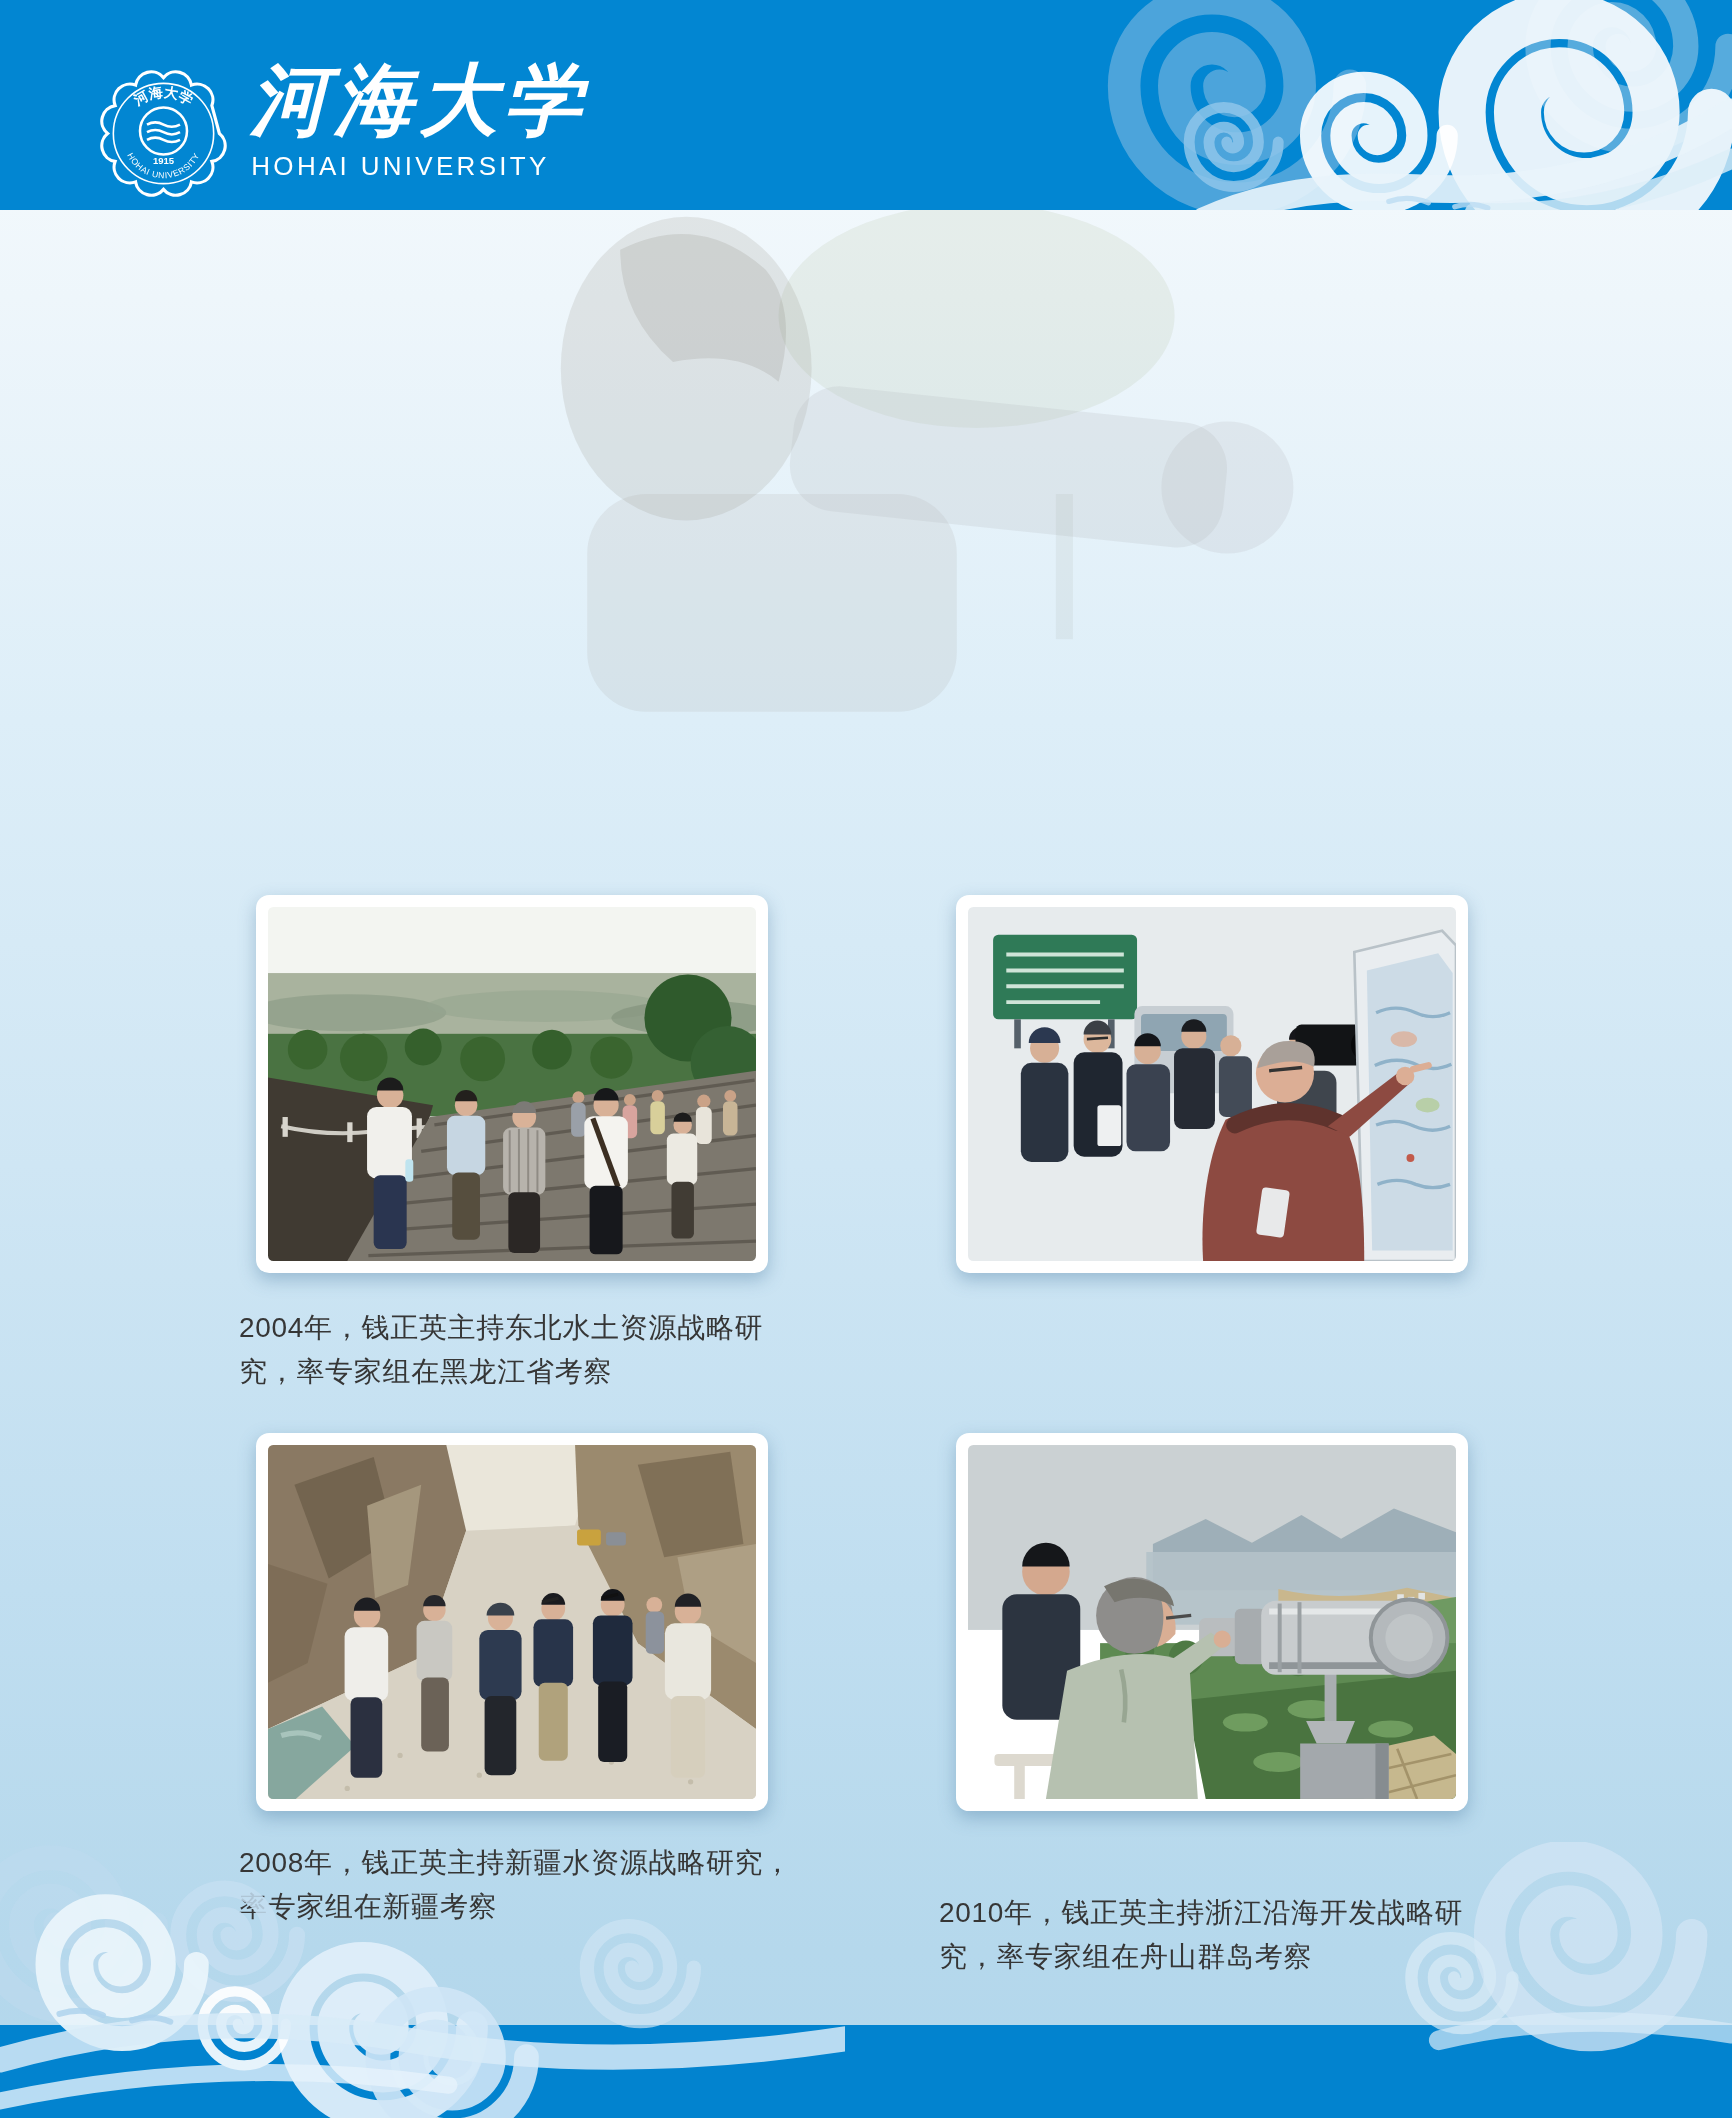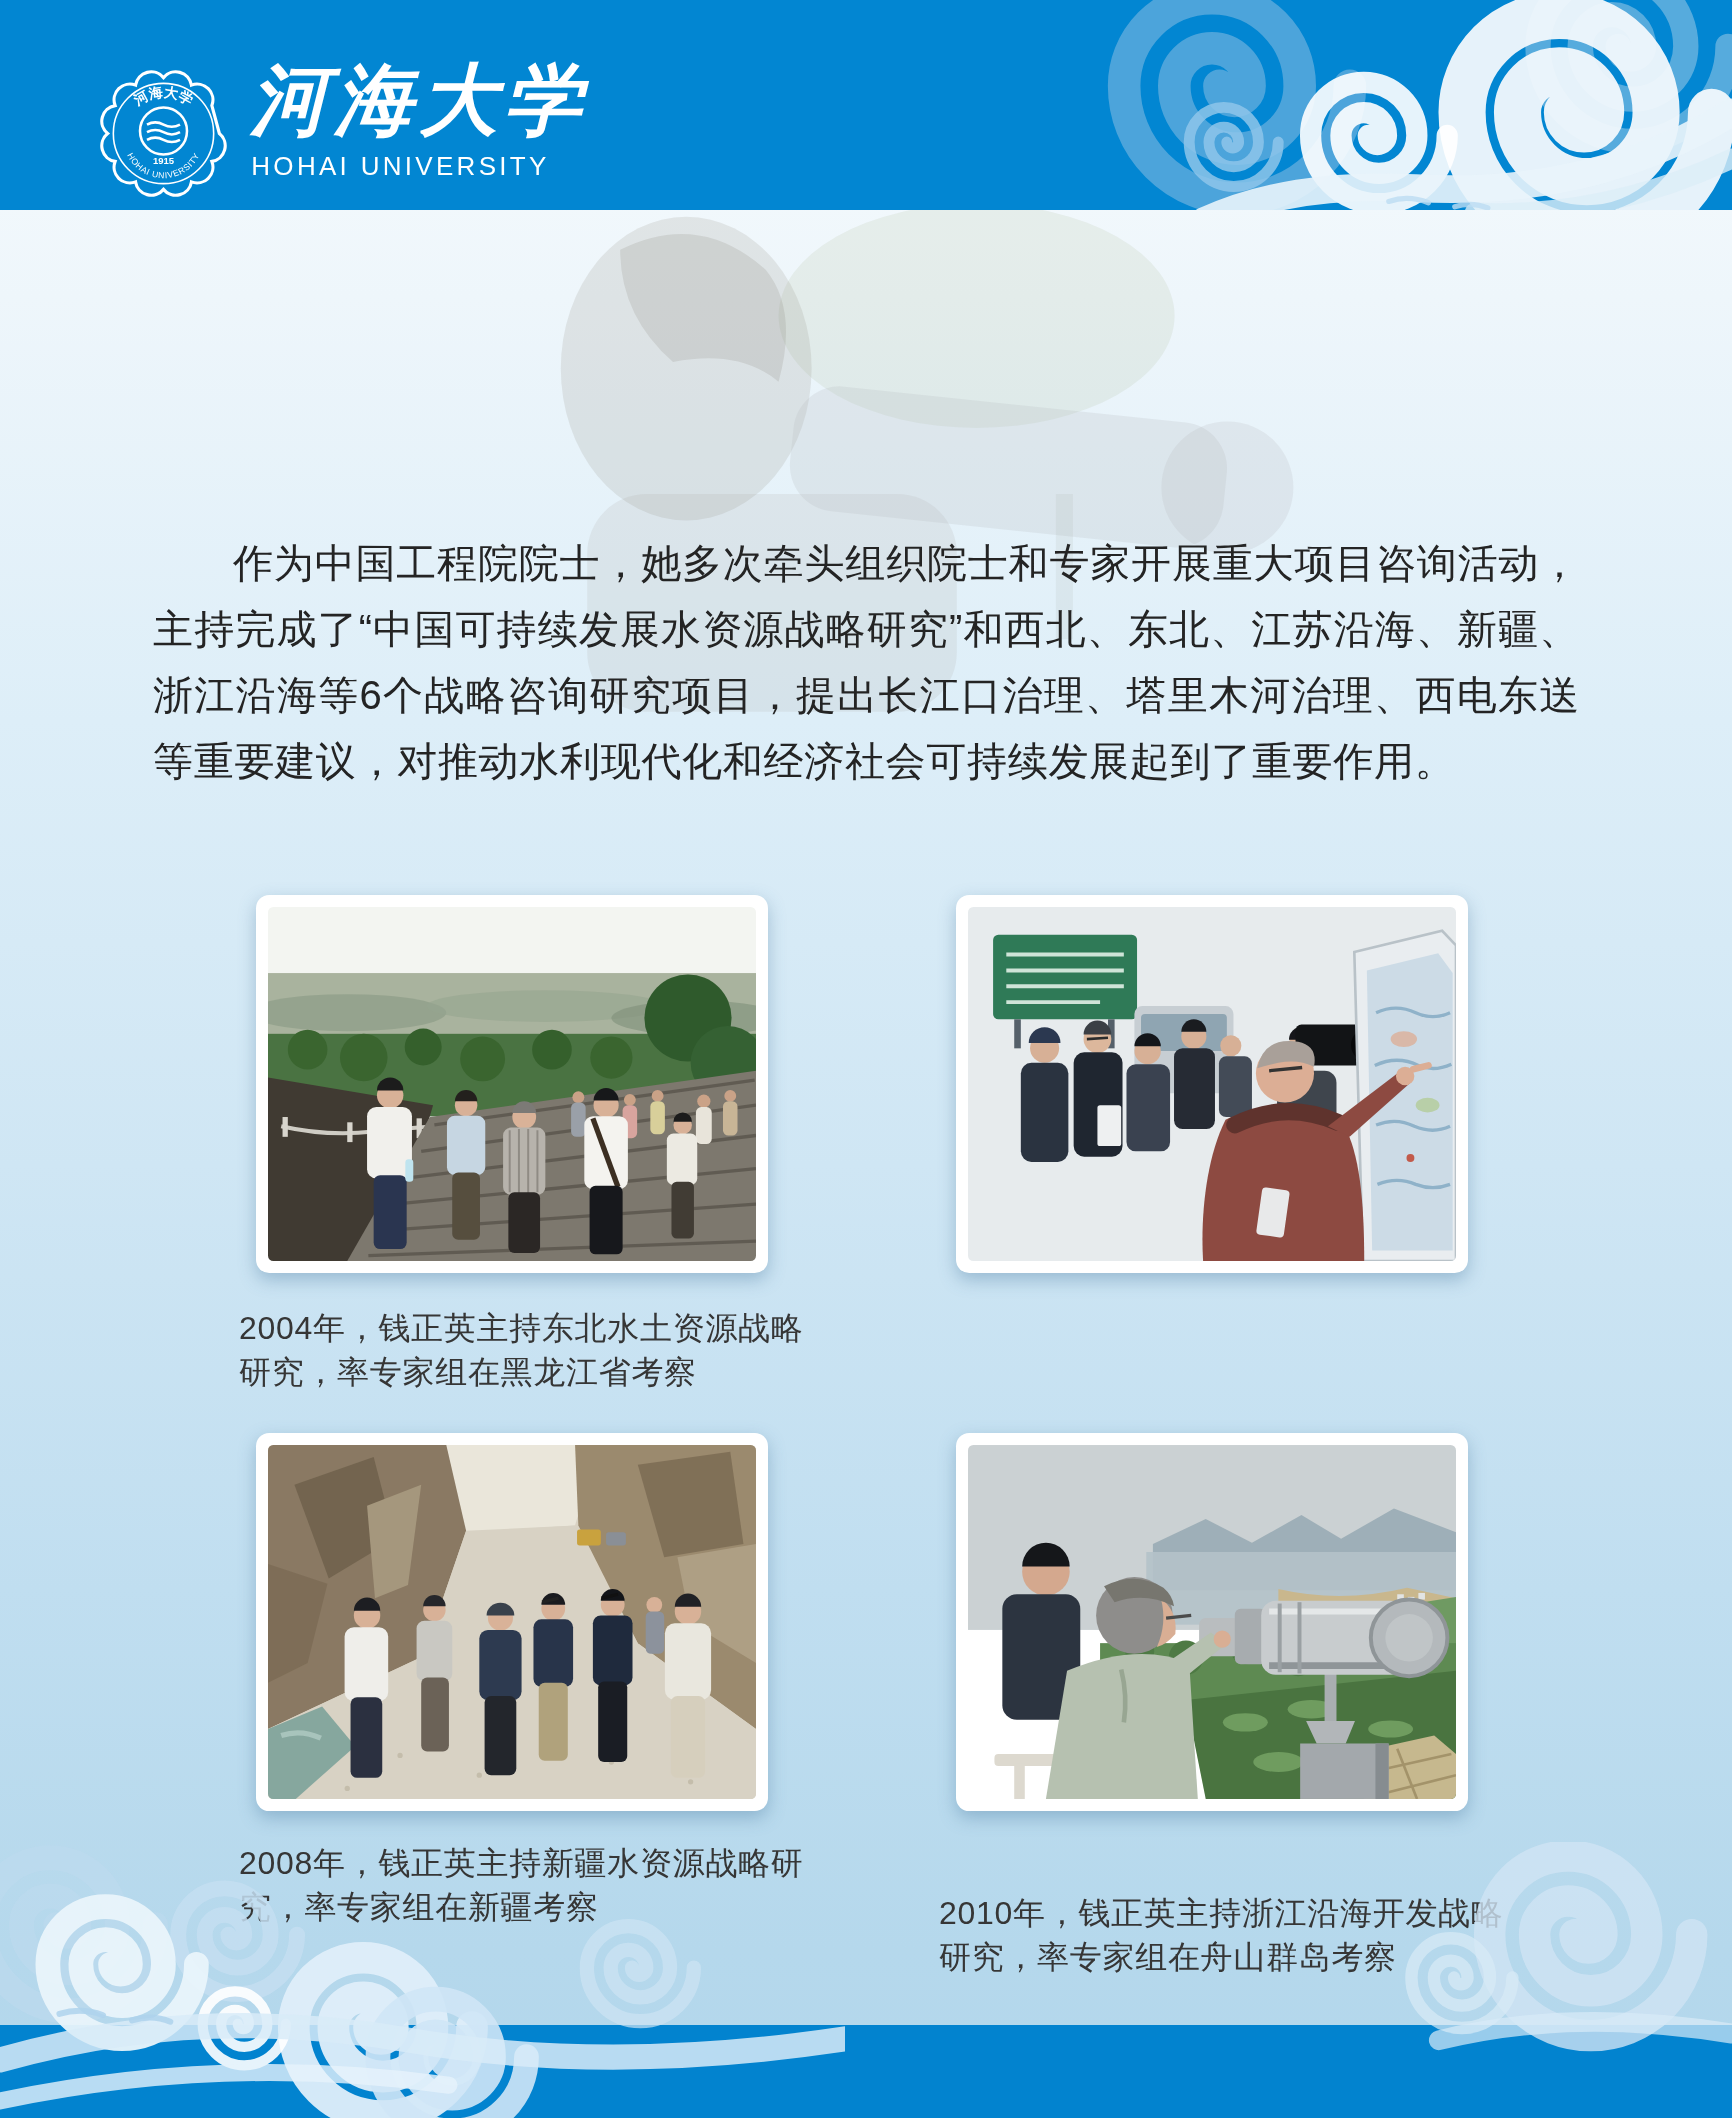--- a/index.html
+++ b/index.html
@@ -18,21 +18,21 @@
   .ghost{position:absolute;left:277px;top:210px;width:1056px;height:502px;pointer-events:none;}
   
   .intro{position:absolute;left:153px;top:490px;width:1427px;font-size:40px;line-height:66px;
          color:#242424;text-align:justify;text-indent:2em;letter-spacing:0.7px;}
   
   .photo{position:absolute;width:488px;height:354px;background:#ffffff;padding:12px;border-radius:13.2px;
          box-shadow:0 6.6px 17px rgba(60,110,150,.35);}
   .photo svg{display:block;border-radius:5.3px;}
   .pos-a{left:256px;top:895px;} .pos-b{left:956px;top:895px;}
   .pos-c{left:256px;top:1433px;} .pos-d{left:956px;top:1433px;}
-  .caption{position:absolute;width:568px;font-size:32px;line-height:44px;color:#363636;letter-spacing:0.7px;}
+  .caption{position:absolute;width:568px;font-size:28px;line-height:44px;color:#363636;letter-spacing:0.7px;}
   .cap-a{left:239px;top:1306px;} .cap-b{left:939px;top:1306px;}
   .cap-c{left:239px;top:1841px;} .cap-d{left:939px;top:1891px;}
   
   .footer-band{position:absolute;left:0;top:2025px;width:1732px;height:94px;background:#0283cf;}
   .bl-waves{position:absolute;left:0;top:1842px;}
   .br-waves{position:absolute;right:0;top:1842px;}
 </style>
 </head>
 <body>
 
@@ -83,21 +83,20 @@
   <svg class="ghost" viewBox="0 0 1600 760">
     <ellipse cx="1060" cy="160" rx="300" ry="170" fill="#9aa878" opacity="0.13"></ellipse>
     <ellipse cx="620" cy="240" rx="190" ry="230" fill="#8a8578" opacity="0.16"></ellipse>
     <path d="M 520 60 Q 640 0 740 90 Q 790 150 760 260 Q 700 210 600 230 Q 520 160 520 60 Z" fill="#6f6a60" opacity="0.15"></path>
     <rect x="470" y="430" width="560" height="330" rx="90" fill="#9a948a" opacity="0.13"></rect>
     <rect x="790" y="260" width="660" height="190" rx="70" fill="#b9bdc0" opacity="0.24" transform="rotate(6 790 260)"></rect>
     <circle cx="1440" cy="420" r="100" fill="#b2b6ba" opacity="0.2"></circle>
     <rect x="1180" y="430" width="26" height="220" fill="#a8aca8" opacity="0.15"></rect>
   </svg>
 
-  <p class="intro">作为中国工程院院士，她多次牵头组织院士和专家开展重大项目咨询活动，主持完成了“中国可持续发展水资源战略研究”和西北、东北、江苏沿海、新疆、浙江沿海等6个战略咨询研究项目，提出长江口治理、塔里木河治理、西电东送等重要建议，对推动水利现代化和经济社会可持续发展起到了重要作用。</p>
 
   <figure class="photo pos-a" style="margin:0">
     <svg width="488" height="354" viewBox="0 0 739 536">
       <rect width="739" height="140" fill="#f3f5f1"></rect>
       <rect y="100" width="739" height="110" fill="#a9b39e"></rect>
       <ellipse cx="120" cy="160" rx="150" ry="28" fill="#8d9c88" opacity=".7"></ellipse>
       <ellipse cx="420" cy="150" rx="180" ry="24" fill="#96a58f" opacity=".6"></ellipse>
       <ellipse cx="650" cy="168" rx="130" ry="26" fill="#7e9079" opacity=".6"></ellipse>
       <rect y="192" width="739" height="125" fill="#4a7342"></rect>
       <circle cx="60" cy="216" r="30" fill="#3a652f"></circle>

